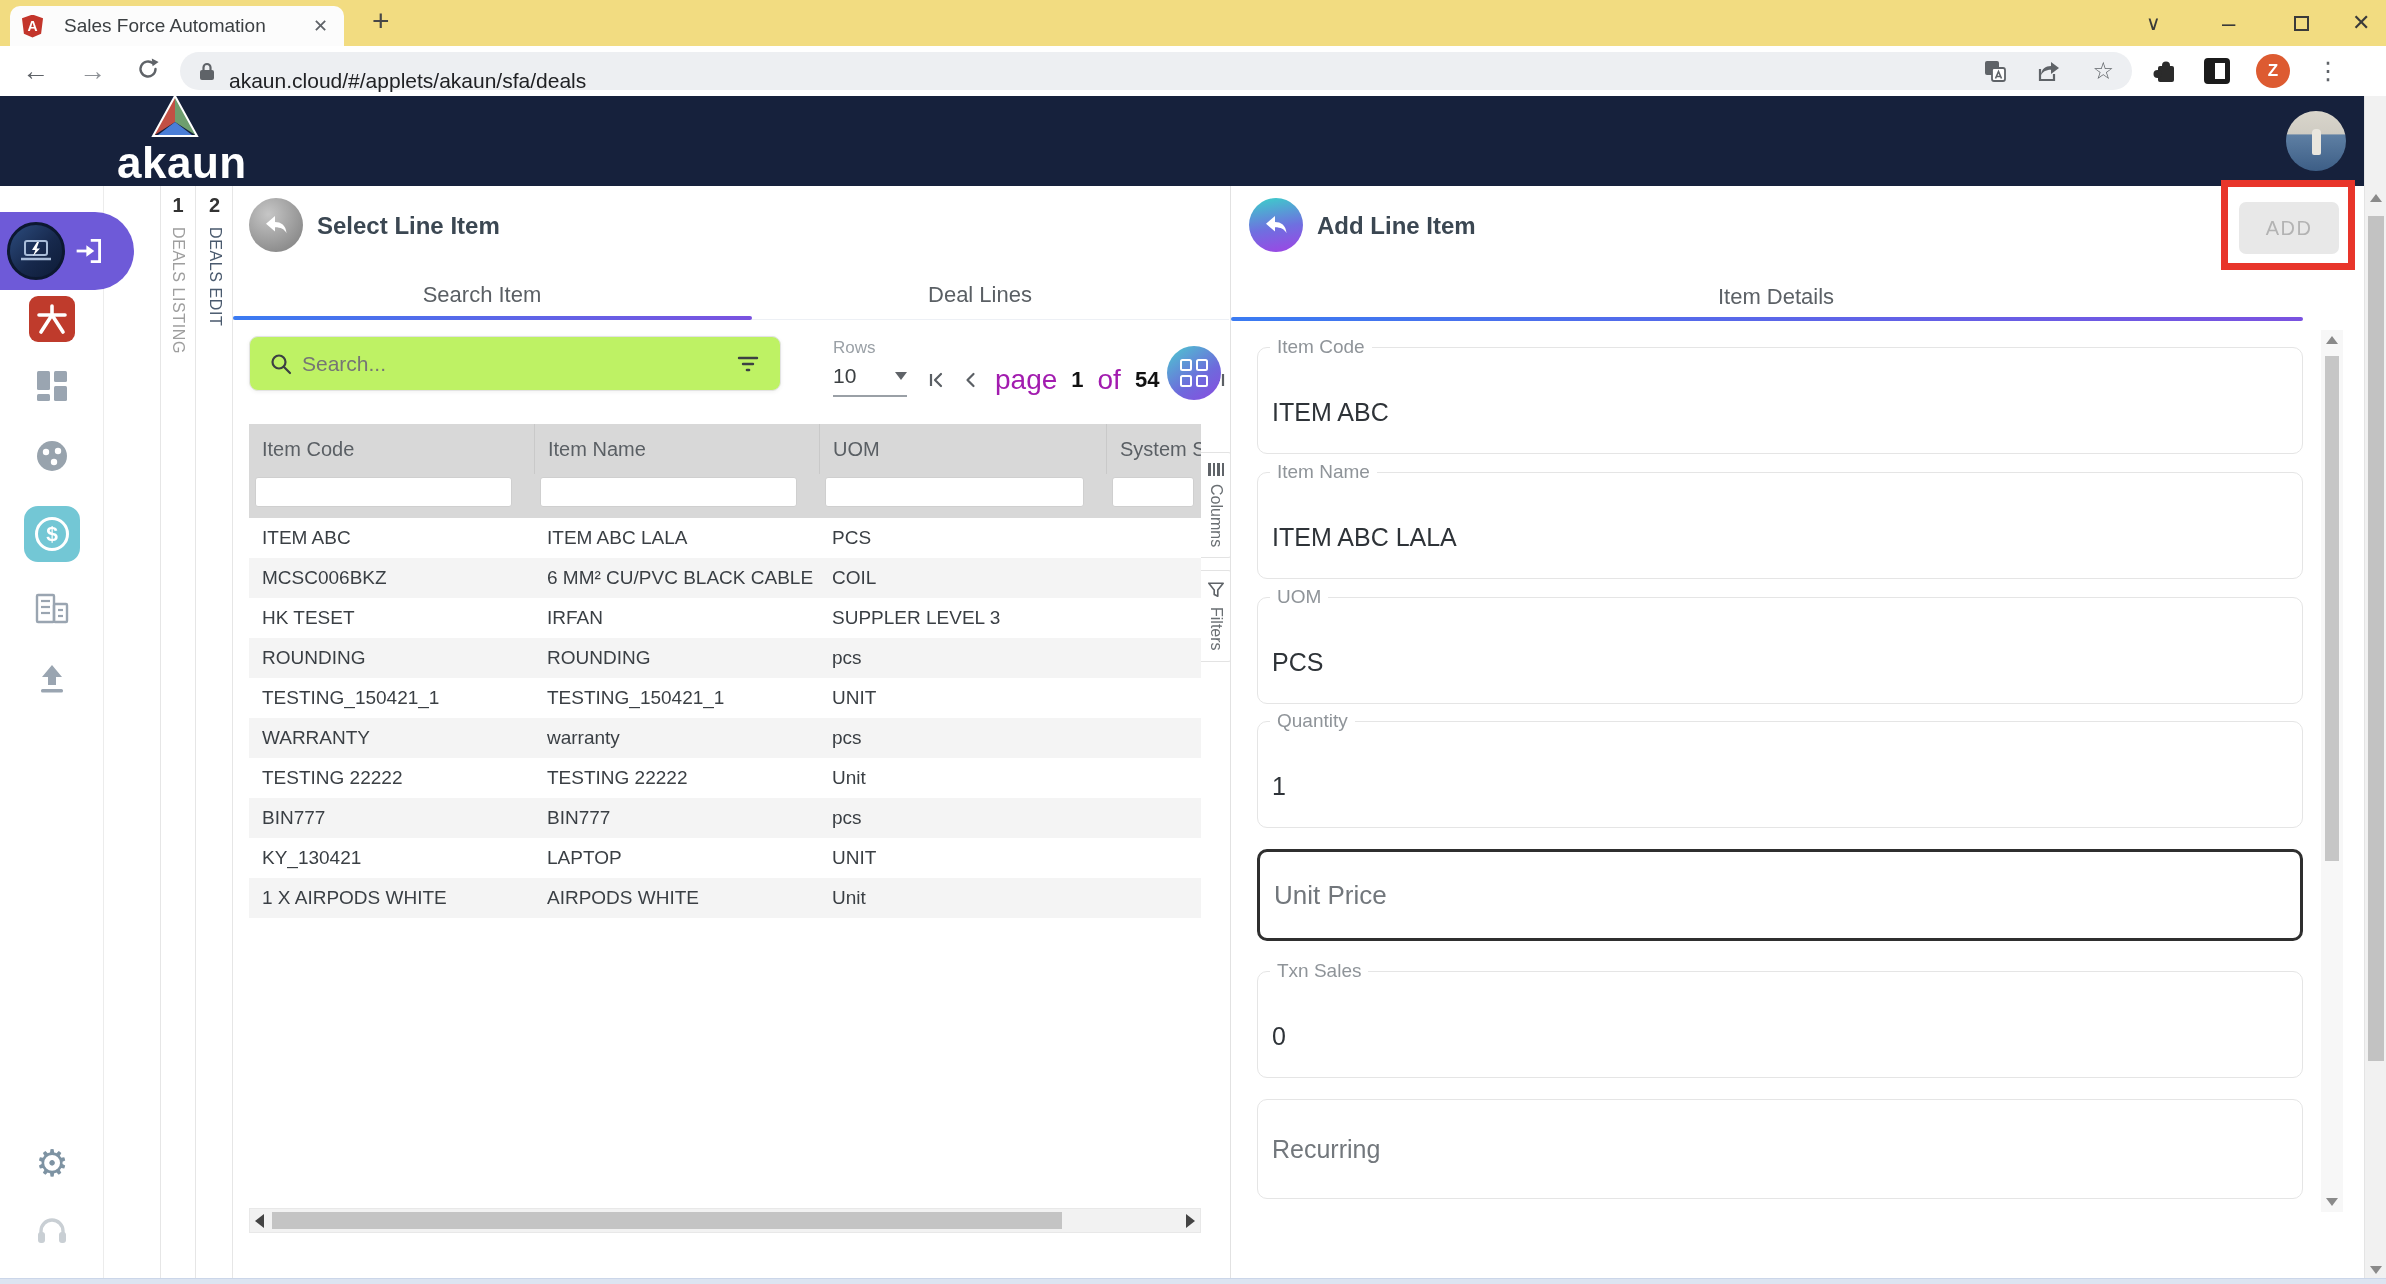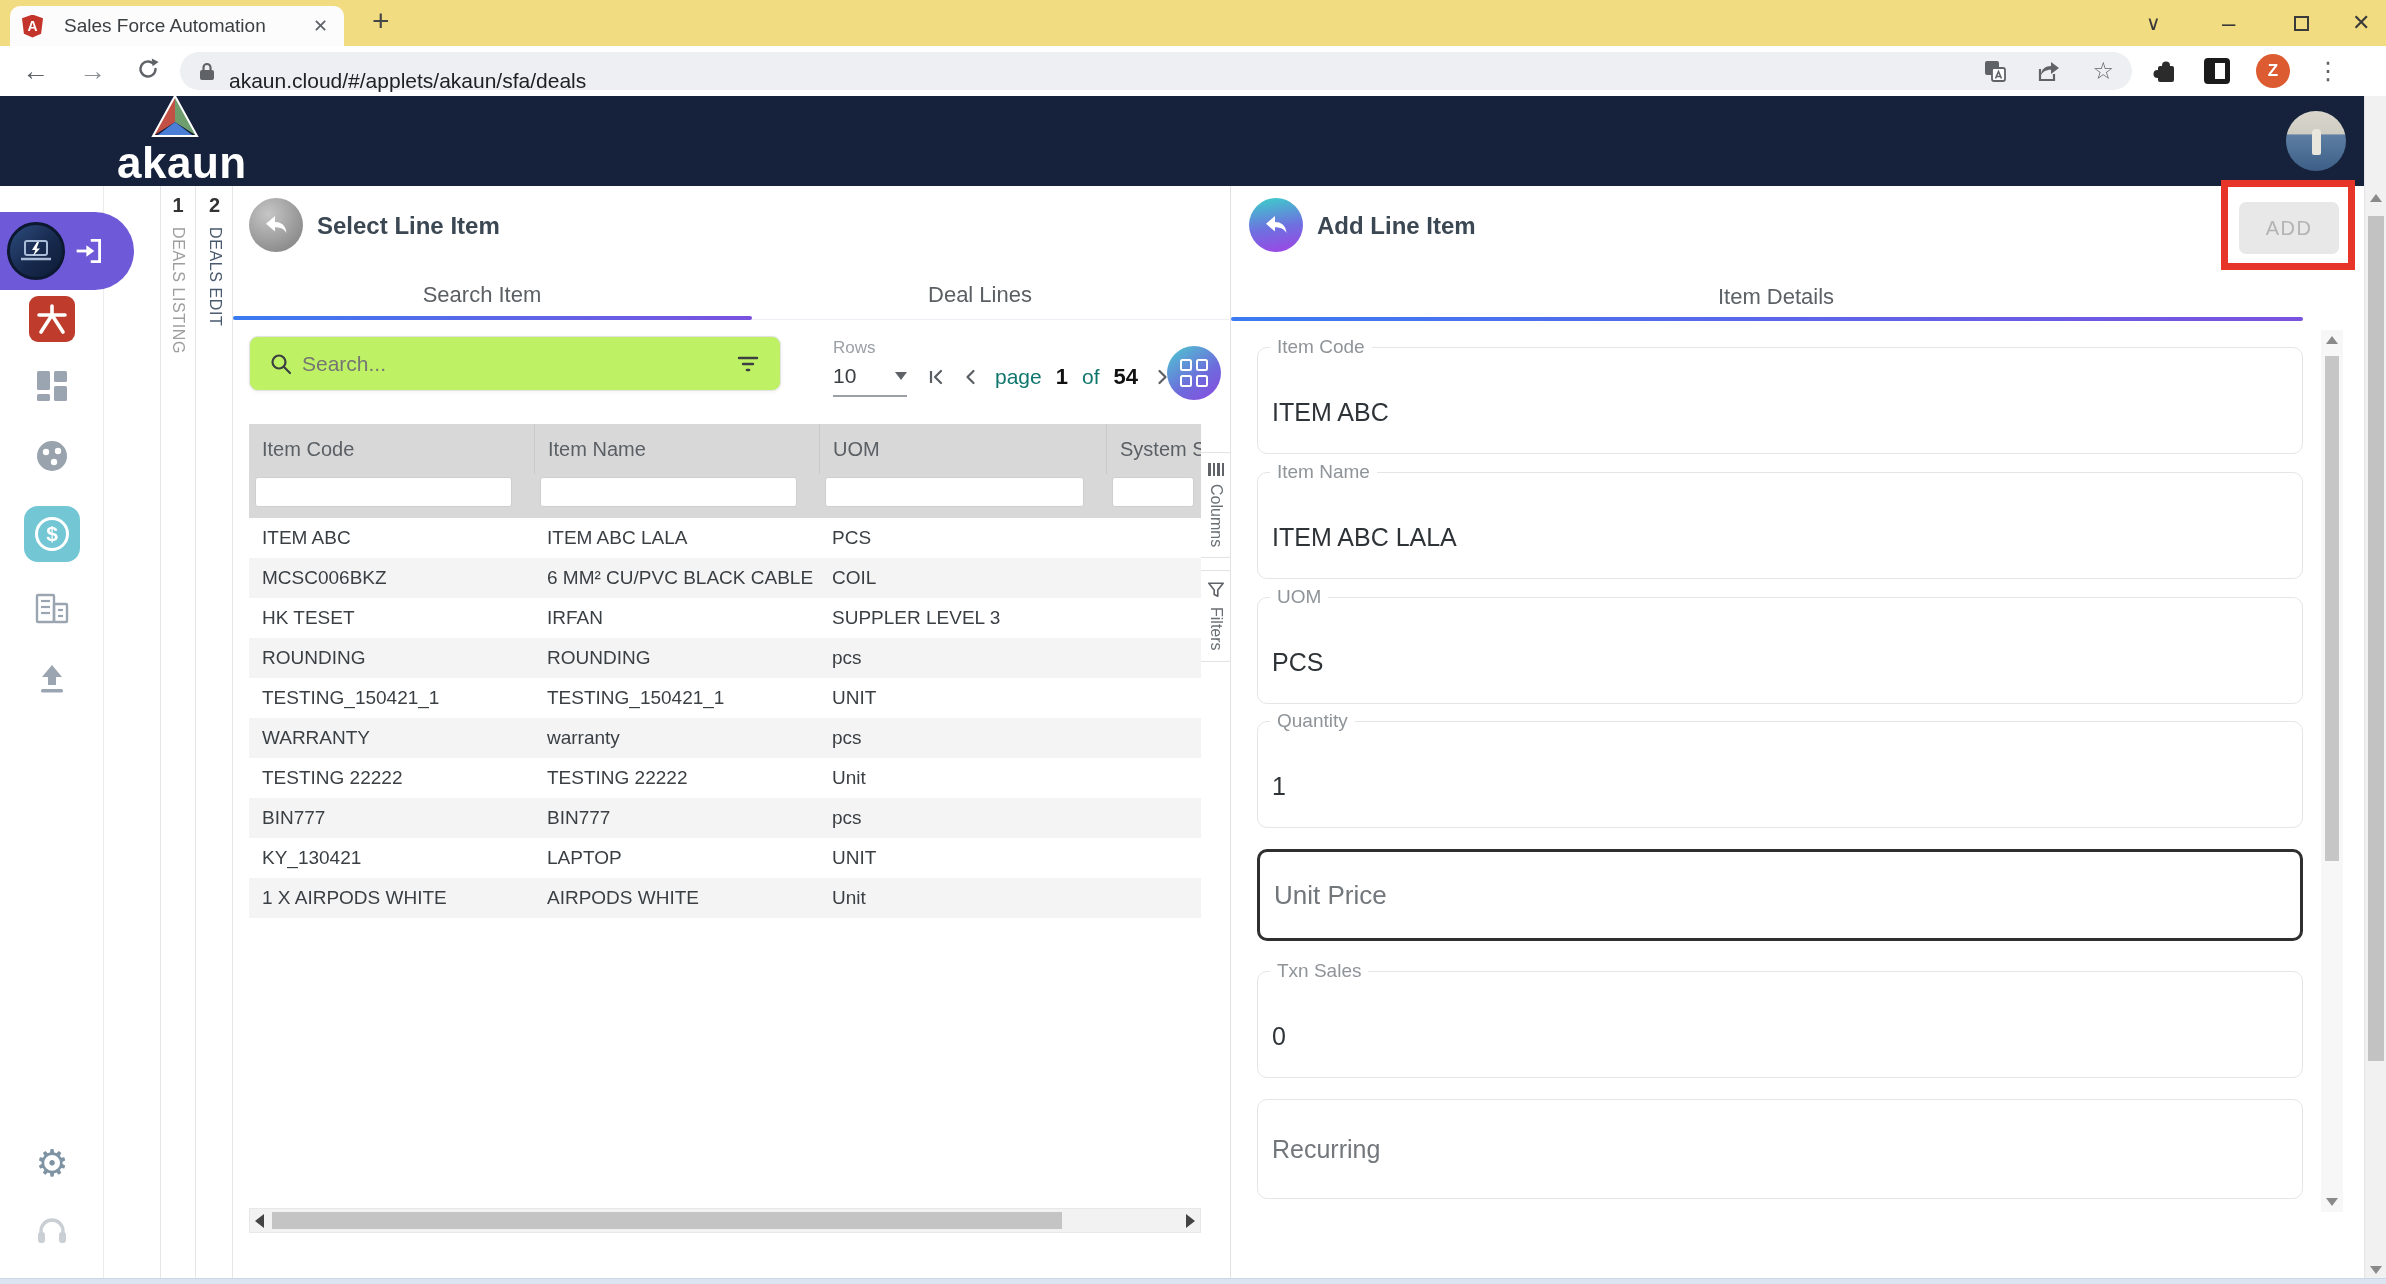--- a/index.html
+++ b/index.html
@@ -94,21 +94,21 @@
   .search-box { position:absolute; left:16px; top:150px; width:532px; height:55px; border:1px solid #E3E3E3; border-radius:9px;
     background:#bef264; box-shadow:0 1px 4px rgba(0,0,0,0.06); display:flex; align-items:center; padding:0 20px; }
   .search-input { border:none; outline:none; flex:1; font-size:21px; color:#444; margin-left:10px; font-family:"Liberation Sans",sans-serif; background:transparent; }
   .search-input::placeholder { color:#757575; }
 
   .rows-label { position:absolute; left:600px; top:152px; font-size:17px; color:#9AA0A6; }
   .rows-select { position:absolute; left:600px; top:178px; width:74px; border-bottom:2px solid #9AA0A6; font-size:21px; color:#3C4043;
     padding-bottom:7px; display:flex; align-items:center; justify-content:space-between; }
   .caret-down { width:0; height:0; border-left:6px solid transparent; border-right:6px solid transparent; border-top:8px solid #5F6368; }
   .pagination { position:absolute; left:694px; top:178px; display:flex; align-items:center; gap:14px; }
-  .pg-word { font-size:21px; color:#0f766e; }
+  .pg-word { font-size:28px; color:#a21caf; }
   .pg-num { font-size:22px; color:#111; font-weight:700; }
   .grid-btn { position:absolute; left:934px; top:160px; width:54px; height:54px; border-radius:50%;
     background:linear-gradient(145deg,#4EC3D0 5%,#6E6ADC 60%,#8A4BE0 100%);
     display:flex; align-items:center; justify-content:center; }
   .grid-ic { display:grid; grid-template-columns:12px 12px; grid-template-rows:12px 12px; gap:4px; }
   .grid-ic span { border:2.5px solid #fff; border-radius:2.5px; }
 
   
   .dtable { position:absolute; left:16px; top:238px; width:952px; }
   .t-head { display:flex; background:#D8D8D8; height:50px; align-items:center; }

